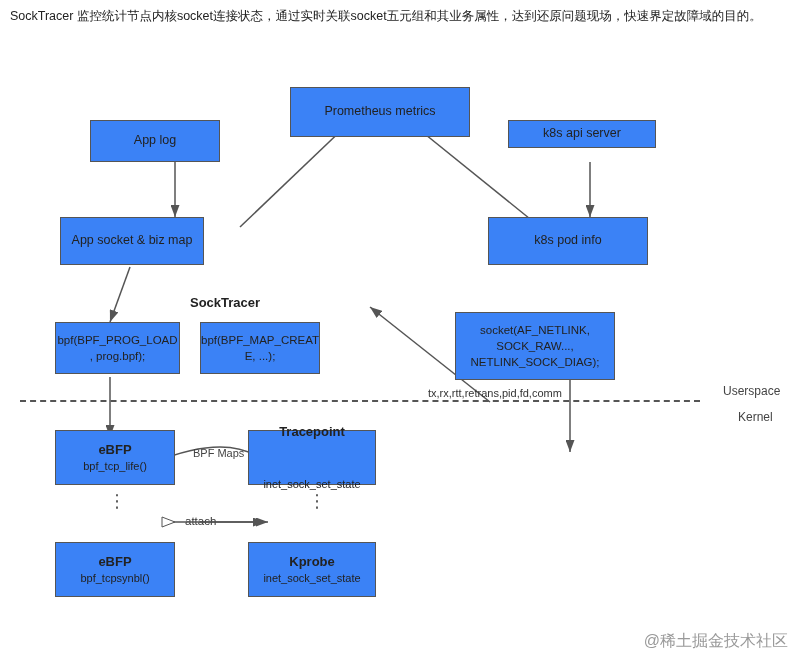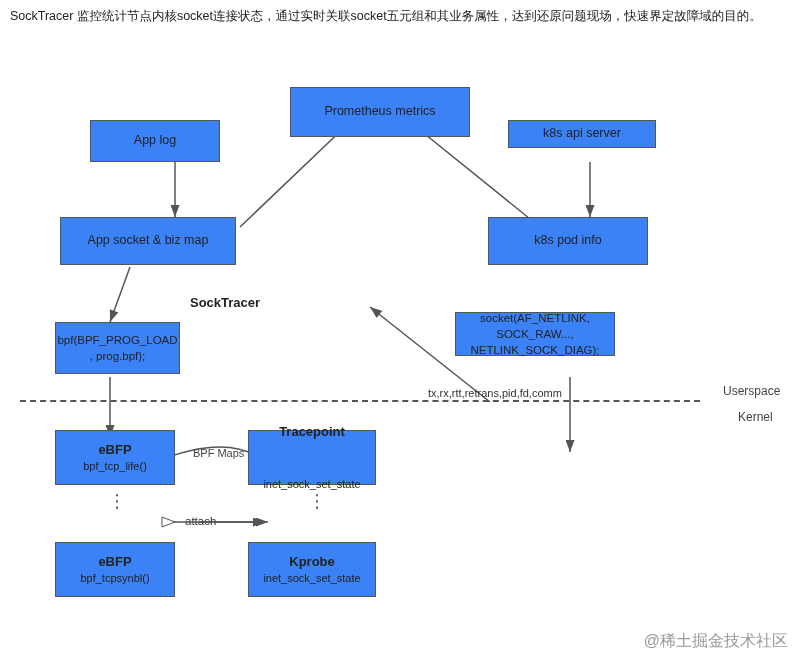--- a/index.html
+++ b/index.html
@@ -123,39 +123,43 @@
   </div>
 
   <div class="box" style="left:90px; top:88px; width:130px; height:42px;">
     <span>App log</span>
   </div>
 
   <div class="box" style="left:508px; top:88px; width:148px; height:28px;">
     <span>k8s api server</span>
   </div>
 
-  <div class="box" style="left:60px; top:185px; width:176px; height:48px;">
+  <div class="box" style="left:60px; top:185px; width:144px; height:48px;">
     <span>App socket &amp; biz map</span>
   </div>
 
   <div class="box" style="left:488px; top:185px; width:160px; height:48px;">
     <span>k8s pod info</span>
   </div>
 
   <div class="bold-label" style="left:190px; top:263px;">
     <span>SockTracer</span>
   </div>
 
   <div class="box" style="left:55px; top:290px; width:125px; height:52px; font-size:11.5px;">
     <span style="white-space:pre-line;">bpf(BPF_PROG_LOAD
 , prog.bpf);</span>
   </div>
 
-
-  <div class="box" style="left:455px; top:280px; width:160px; height:44px; font-size:11.5px;">
+  <div class="box" style="left:200px; top:290px; width:120px; height:52px; font-size:11.5px;">
+    <span style="white-space:pre-line;">bpf(BPF_MAP_CREAT
+E, ...);</span>
+  </div>
+
+  <div class="box" style="left:455px; top:280px; width:160px; height:68px; font-size:11.5px;">
     <span style="white-space:pre-line;">socket(AF_NETLINK,
 SOCK_RAW...,
 NETLINK_SOCK_DIAG);</span>
   </div>
 
   <div class="dashed-line" style="left:20px; top:368px; width:680px;"></div>
 
   <div class="region-label" style="left:695px; top:352px;">
     <span>Userspace</span>
   </div>

